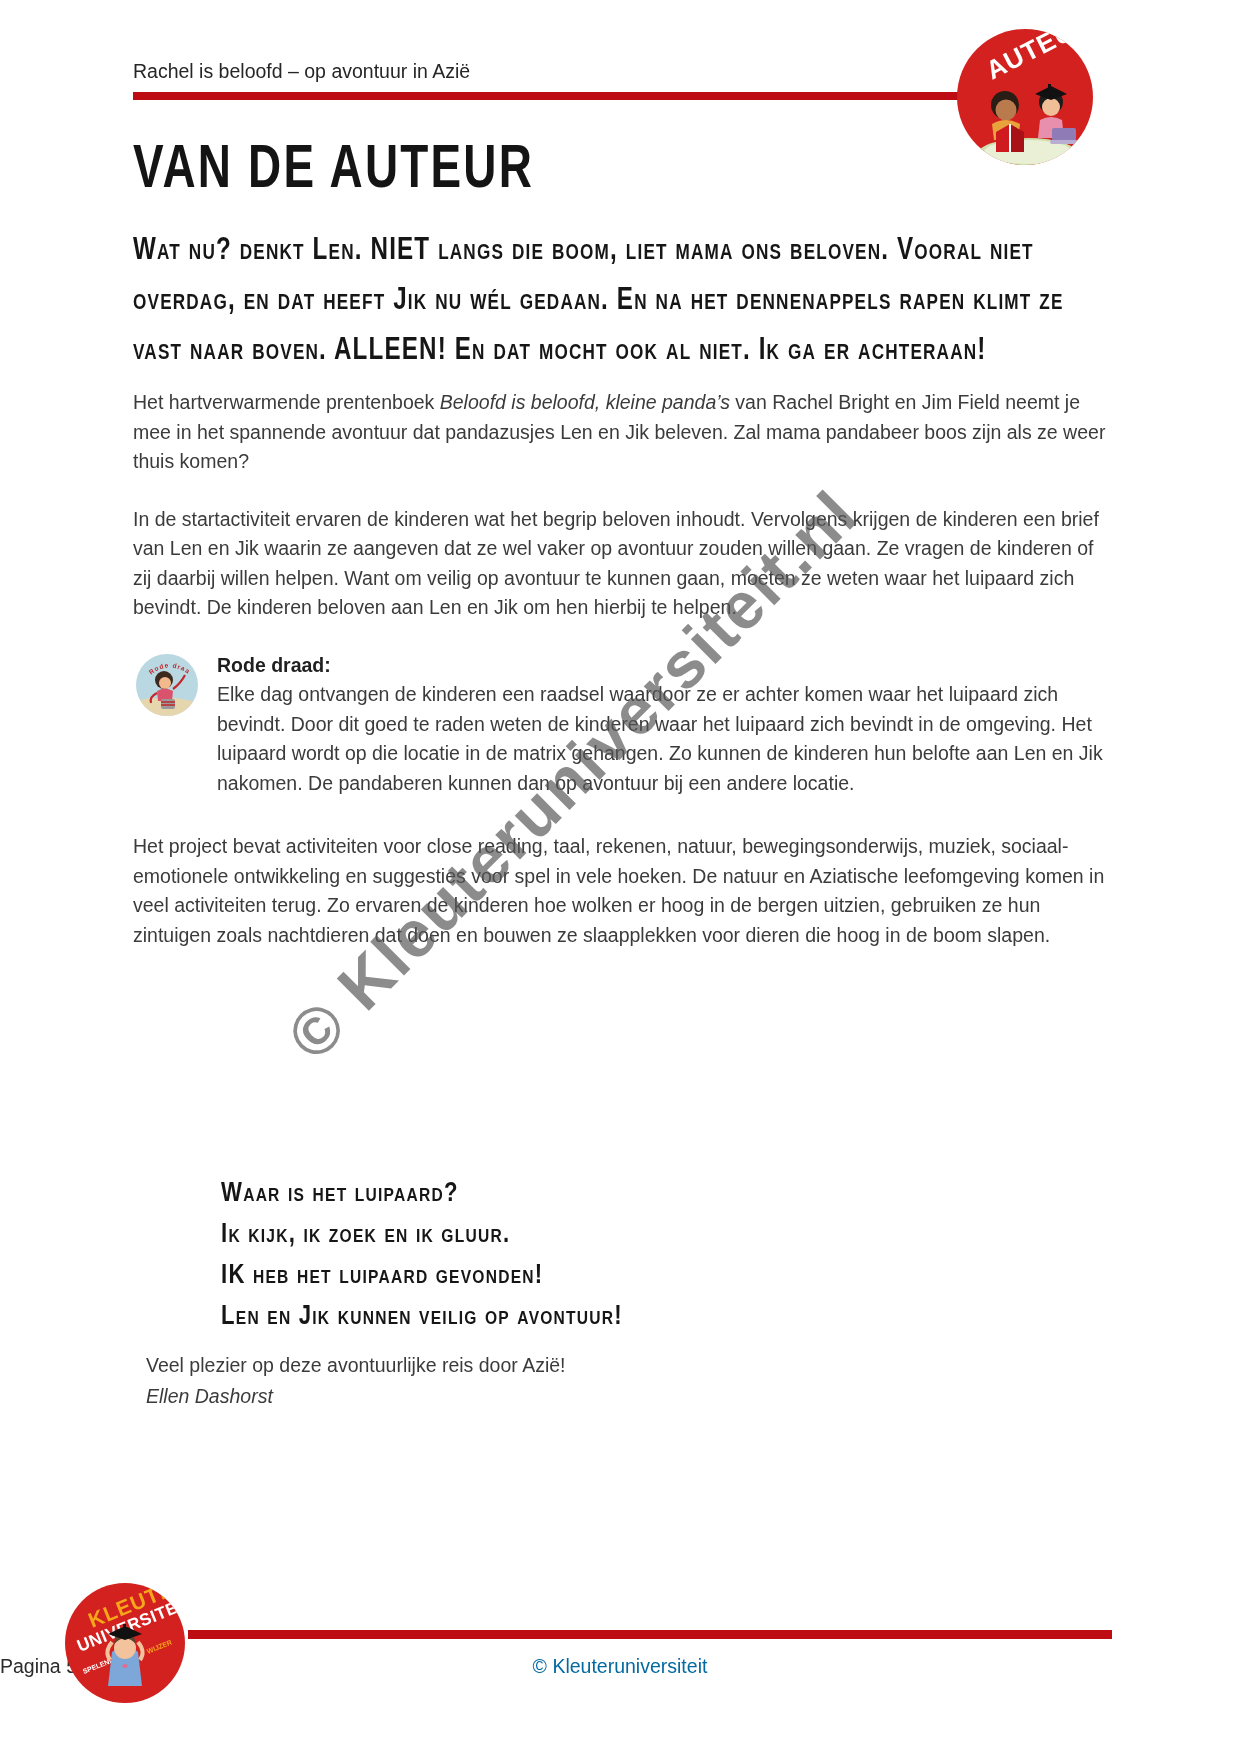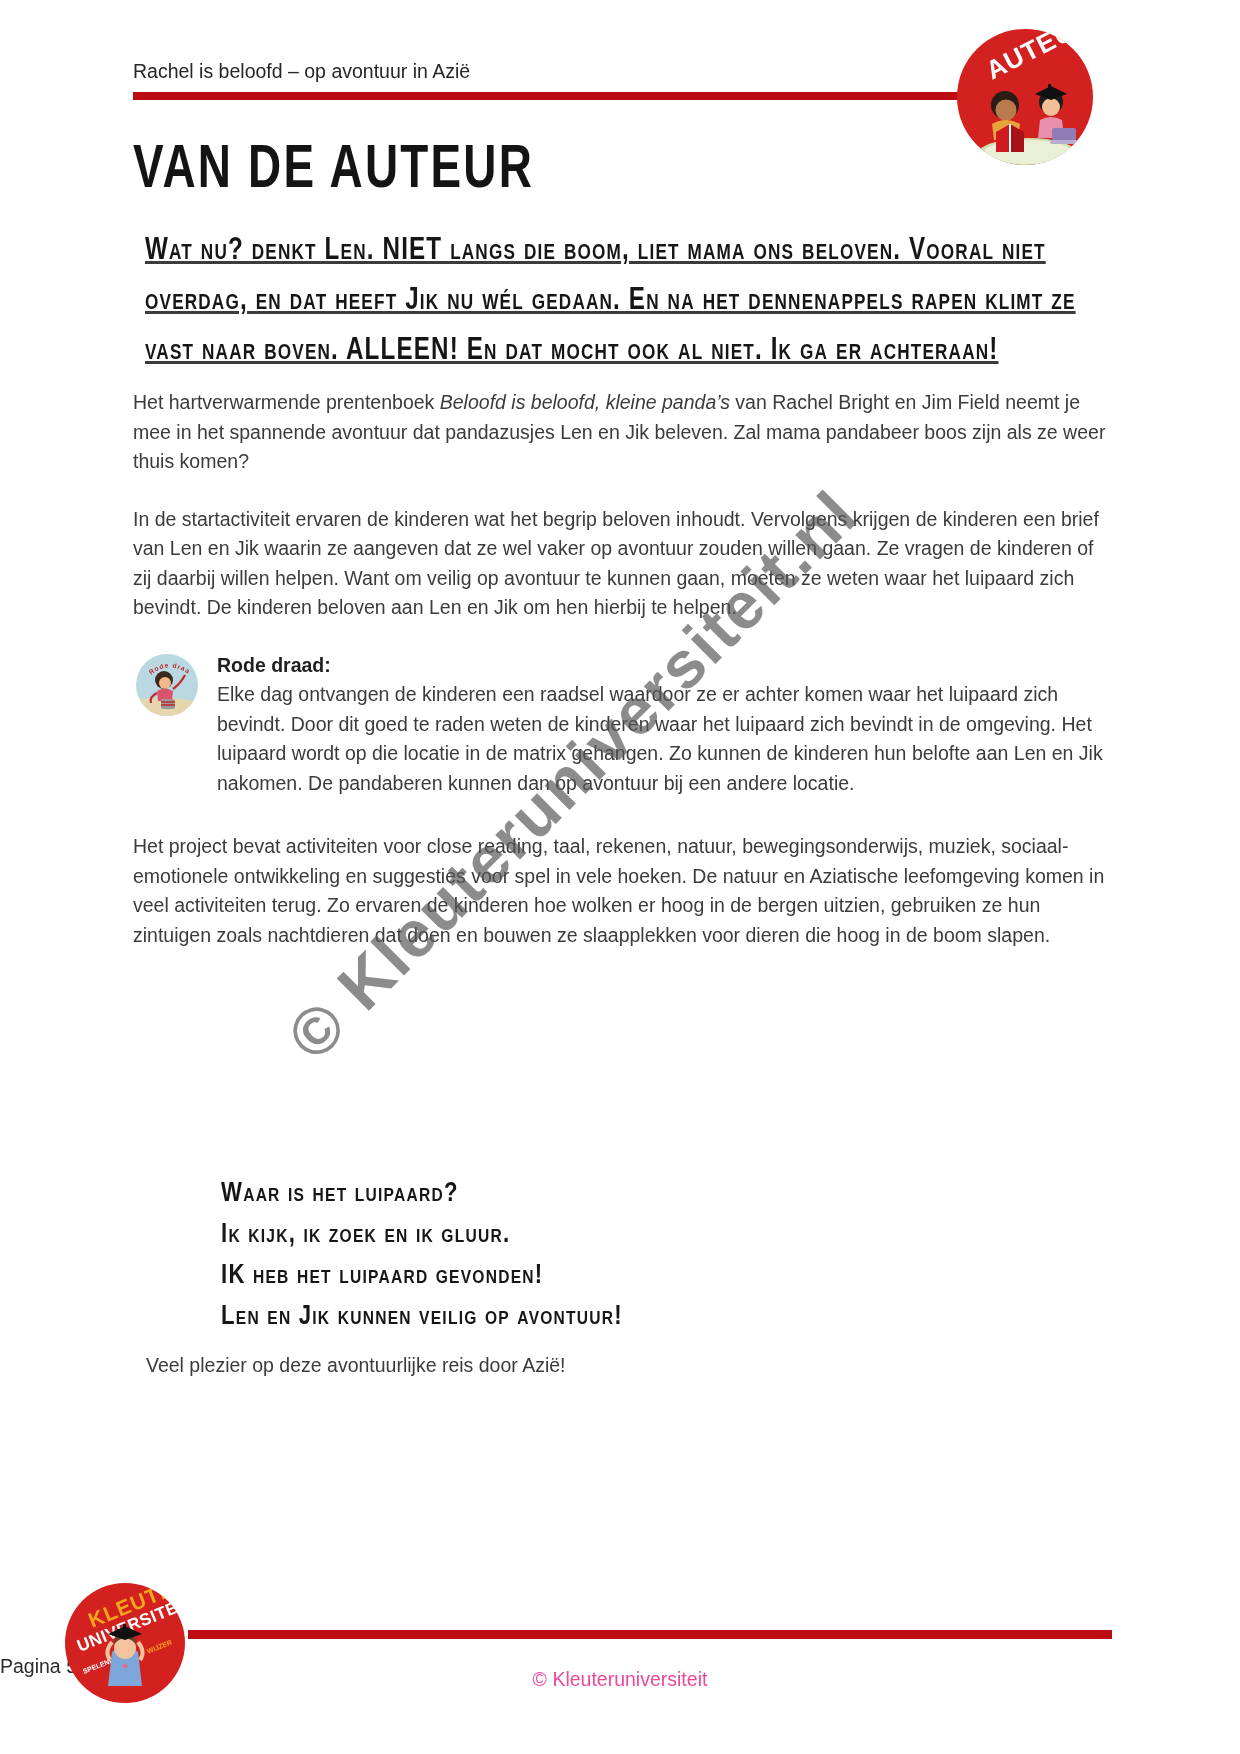--- a/index.html
+++ b/index.html
@@ -7,21 +7,21 @@
         font-family:"Liberation Sans",sans-serif;color:#3c3c3c;}
   
   .header-title{position:absolute;left:133px;top:60px;font-size:19.5px;color:#262626;}
   .header-rule{position:absolute;left:133px;top:92px;width:907px;height:8px;background:#be0d12;}
   .badge-auteur{position:absolute;left:956px;top:28px;width:138px;height:138px;}
   
   .doc-title{position:absolute;left:133px;top:130px;font-size:62px;font-weight:800;color:#141414;
              letter-spacing:3px;transform:scaleX(0.74);transform-origin:left top;white-space:nowrap;
              font-family:"Liberation Sans",sans-serif;}
   
-  .intro{position:absolute;left:145px;top:224px;width:1050px;text-decoration:underline;}
+  .intro{position:absolute;left:133px;top:224px;width:1050px;}
   .intro .dline{font-size:31px;font-weight:800;color:#161616;font-variant:small-caps;
                 letter-spacing:1.5px;line-height:50px;transform:scaleX(0.78);transform-origin:left top;
                 white-space:nowrap;}
   
   .bodycol{position:absolute;left:133px;top:388px;width:978px;font-size:19.5px;line-height:29.5px;color:#3b3b3b;}
   .bodycol p{margin:0 0 28px 0;}
   .rode-row{display:flex;margin:0 0 34px 0;}
   .rode-icon{flex:0 0 64px;width:64px;height:64px;margin:2px 18px 0 2px;}
   .rode-text{flex:1;}
   .rode-heading{font-weight:700;color:#1f1f1f;}
@@ -33,21 +33,21 @@
   
   .closing{position:absolute;left:133px;top:1350px;font-size:19.5px;line-height:31px;color:#3b3b3b;margin-left:13px;}
   .author{font-style:italic;}
   
   .watermark{position:absolute;left:572px;top:775px;transform:translate(-50%,-50%) rotate(-45deg);
              font-size:66px;font-weight:700;color:rgba(85,85,85,0.68);white-space:nowrap;z-index:6;
              pointer-events:none;letter-spacing:2px;}
   
   .footer-logo{position:absolute;left:64px;top:1582px;width:122px;height:122px;z-index:3;}
   .footer-rule{position:absolute;left:188px;top:1630px;width:924px;height:9px;background:#be0d12;}
-  .footer-copy{position:absolute;left:0;top:1655px;width:1240px;text-align:center;font-size:19.5px;color:#ec4899;margin-top:13px;}
+  .footer-copy{position:absolute;left:0;top:1655px;width:1240px;text-align:center;font-size:19.5px;color:#0369a1;}
   .footer-page{position:absolute;left:0;top:1655px;width:1112px;text-align:left;font-size:19.5px;color:#2b2b2b;}
 </style>
 </head>
 <body>
 
 <div class="page">
 
   <div class="header-title">Rachel is beloofd – op avontuur in Azië</div>
   <div class="header-rule"></div>
 
@@ -130,20 +130,21 @@
 
   <div class="verse">
     <div class="vline">Waar is het luipaard?</div>
     <div class="vline">Ik kijk, ik zoek en ik gluur.</div>
     <div class="vline">IK heb het luipaard gevonden!</div>
     <div class="vline">Len en Jik kunnen veilig op avontuur!</div>
   </div>
 
   <div class="closing">
     <div>Veel plezier op deze avontuurlijke reis door Azië!</div>
+    <div class="author">Ellen Dashorst</div>
   </div>
 
   <svg class="footer-logo" viewBox="0 0 122 122">
     <defs>
         <clipPath id="lclip">
           <circle cx="61" cy="61" r="60"></circle>
         </clipPath>
       </defs>
     <circle cx="61" cy="61" r="60" fill="#d2211f"></circle>
     <g clip-path="url(#lclip)">

